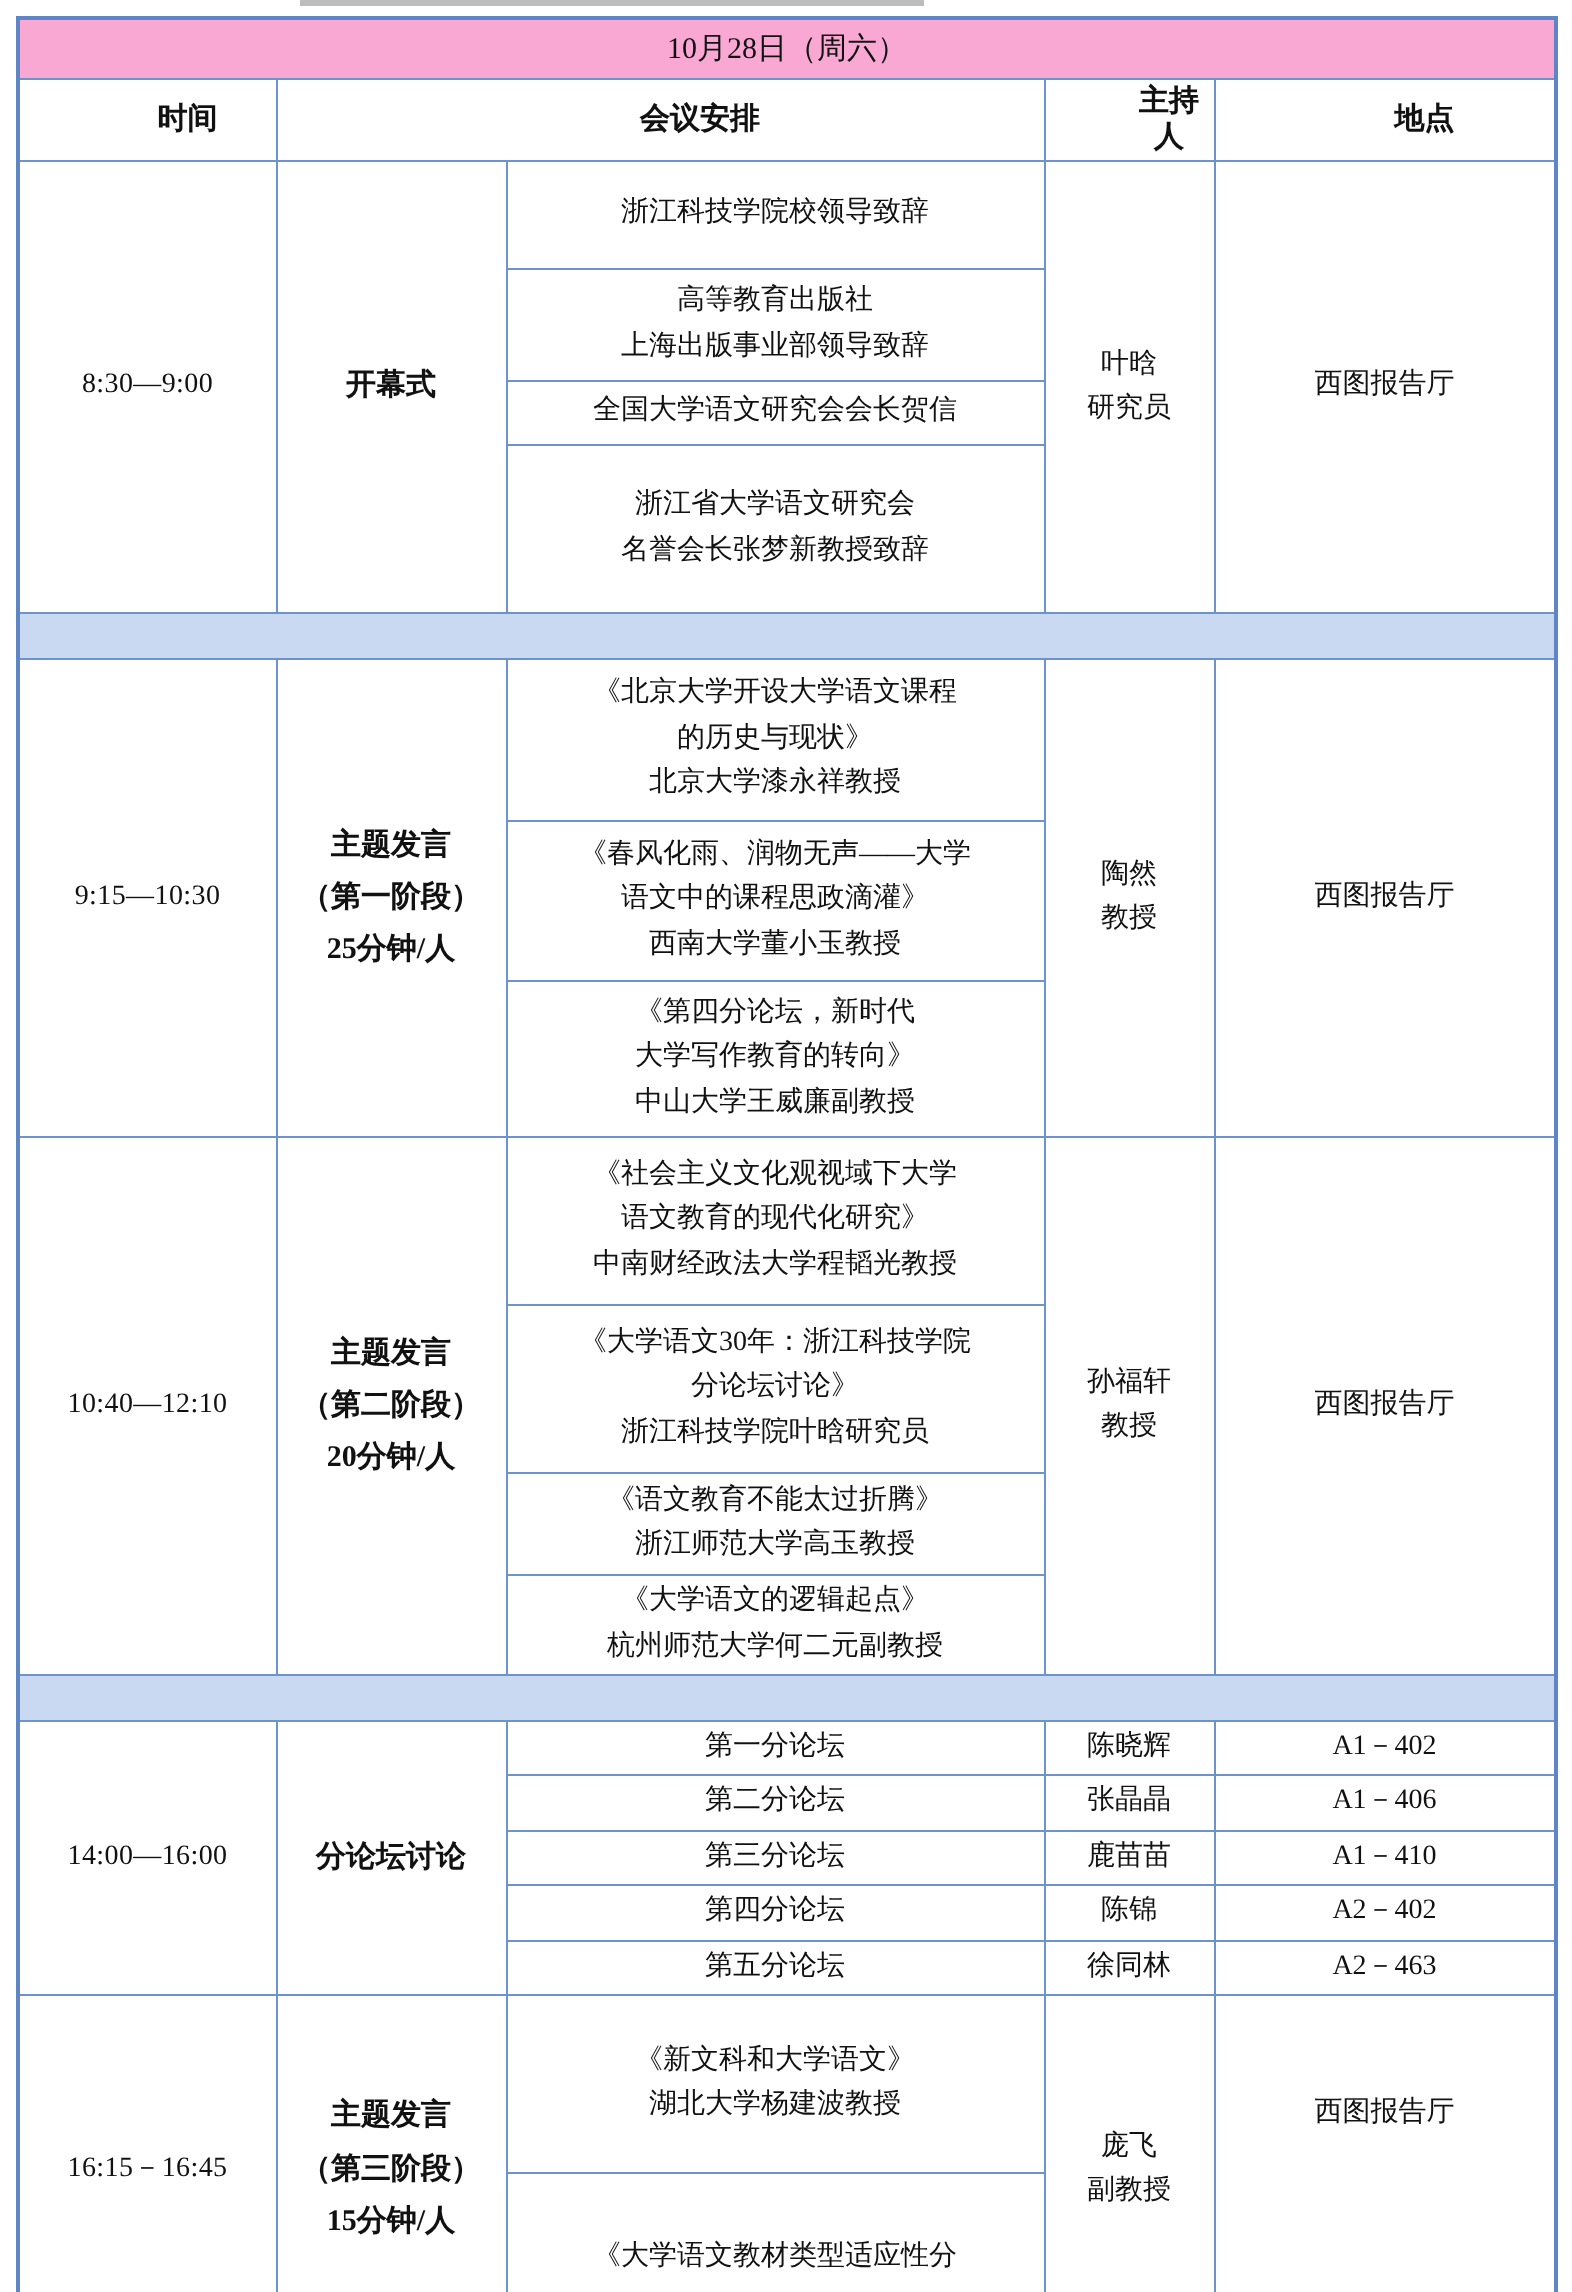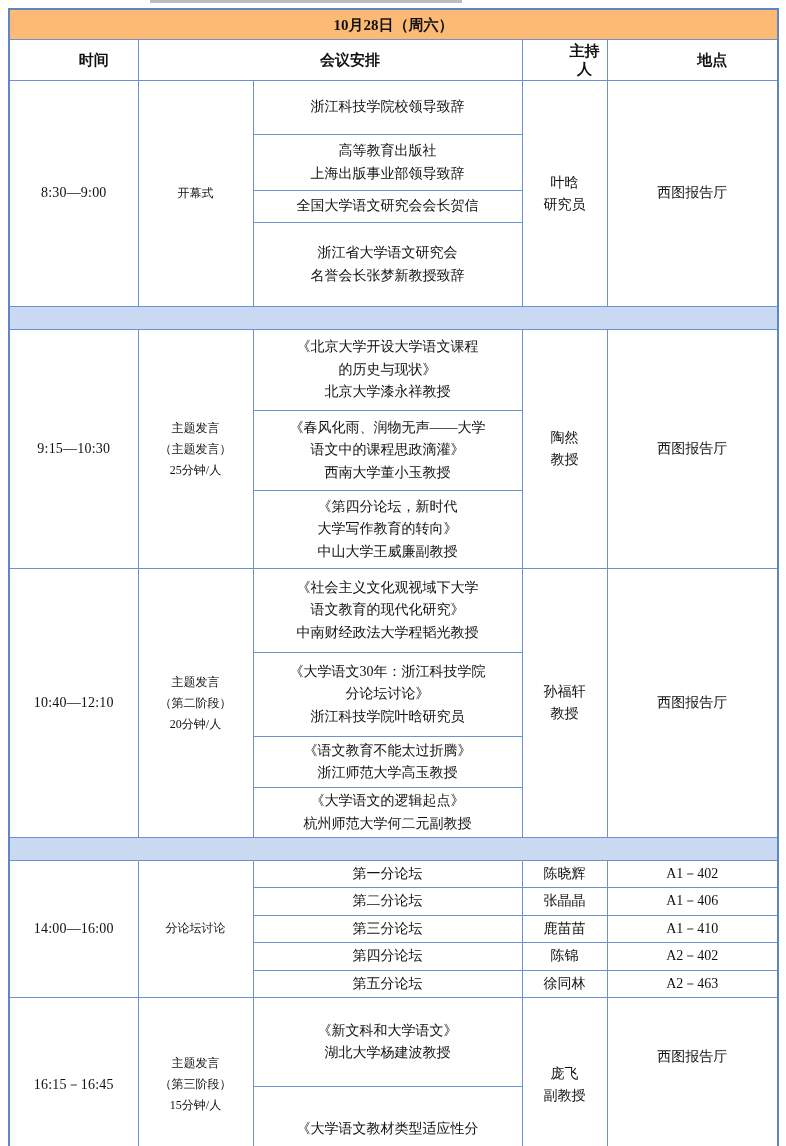--- a/index.html
+++ b/index.html
@@ -33,22 +33,22 @@
   td {
     border: 1px solid #6d93cc;
     text-align: center;
     vertical-align: middle;
     padding: 2px 4px;
     font-size: 14px;
     line-height: 1.6;
     overflow: hidden;
   }
   tr.title-row td {
-    background: #fdba74;
-    font-weight: bold;
+    background: #f9a8d4;
+    font-weight: normal;
     font-size: 15px;
     height: 25px;
     line-height: 1.2;
   }
   tr.colhead-row td {
     font-weight: bold;
     font-size: 15px;
     height: 23px;
     line-height: 1.2;
     padding-left: 44px;
@@ -57,22 +57,22 @@
     background: #c9d9f1;
     height: 22px;
     padding: 0;
   }
   td.time-cell {
     font-size: 14px;
     letter-spacing: 0.2px;
     margin-left: 47px;
   }
   td.type-cell {
-    font-weight: normal;
-    font-size: 12px;
+    font-weight: bold;
+    font-size: 15px;
     line-height: 1.75;
   }
   td.talk-cell .ln { display: block; }
   td.host-cell { line-height: 1.55; }
   td.loc-cell  { }
   td.loc-high {
     vertical-align: top;
     padding-top: 48px;
   }
   .ln { display: block; }
@@ -136,21 +136,21 @@
   </tr>
 
   <tr class="band-row">
     <td colspan="5"></td>
   </tr>
 
   <tr style="height:81px">
     <td rowspan="3" class="time-cell">9:15—10:30</td>
     <td rowspan="3" class="type-cell">
       <span class="ln">主题发言</span>
-      <span class="ln">（主题发言）</span>
+      <span class="ln">（第一阶段）</span>
       <span class="ln">25分钟/人</span>
     </td>
     <td class="talk-cell">
       <span class="ln">《北京大学开设大学语文课程</span>
       <span class="ln">的历史与现状》</span>
       <span class="ln">北京大学漆永祥教授</span>
     </td>
     <td rowspan="3" class="host-cell">
       <span class="ln">陶然</span>
       <span class="ln">教授</span>

